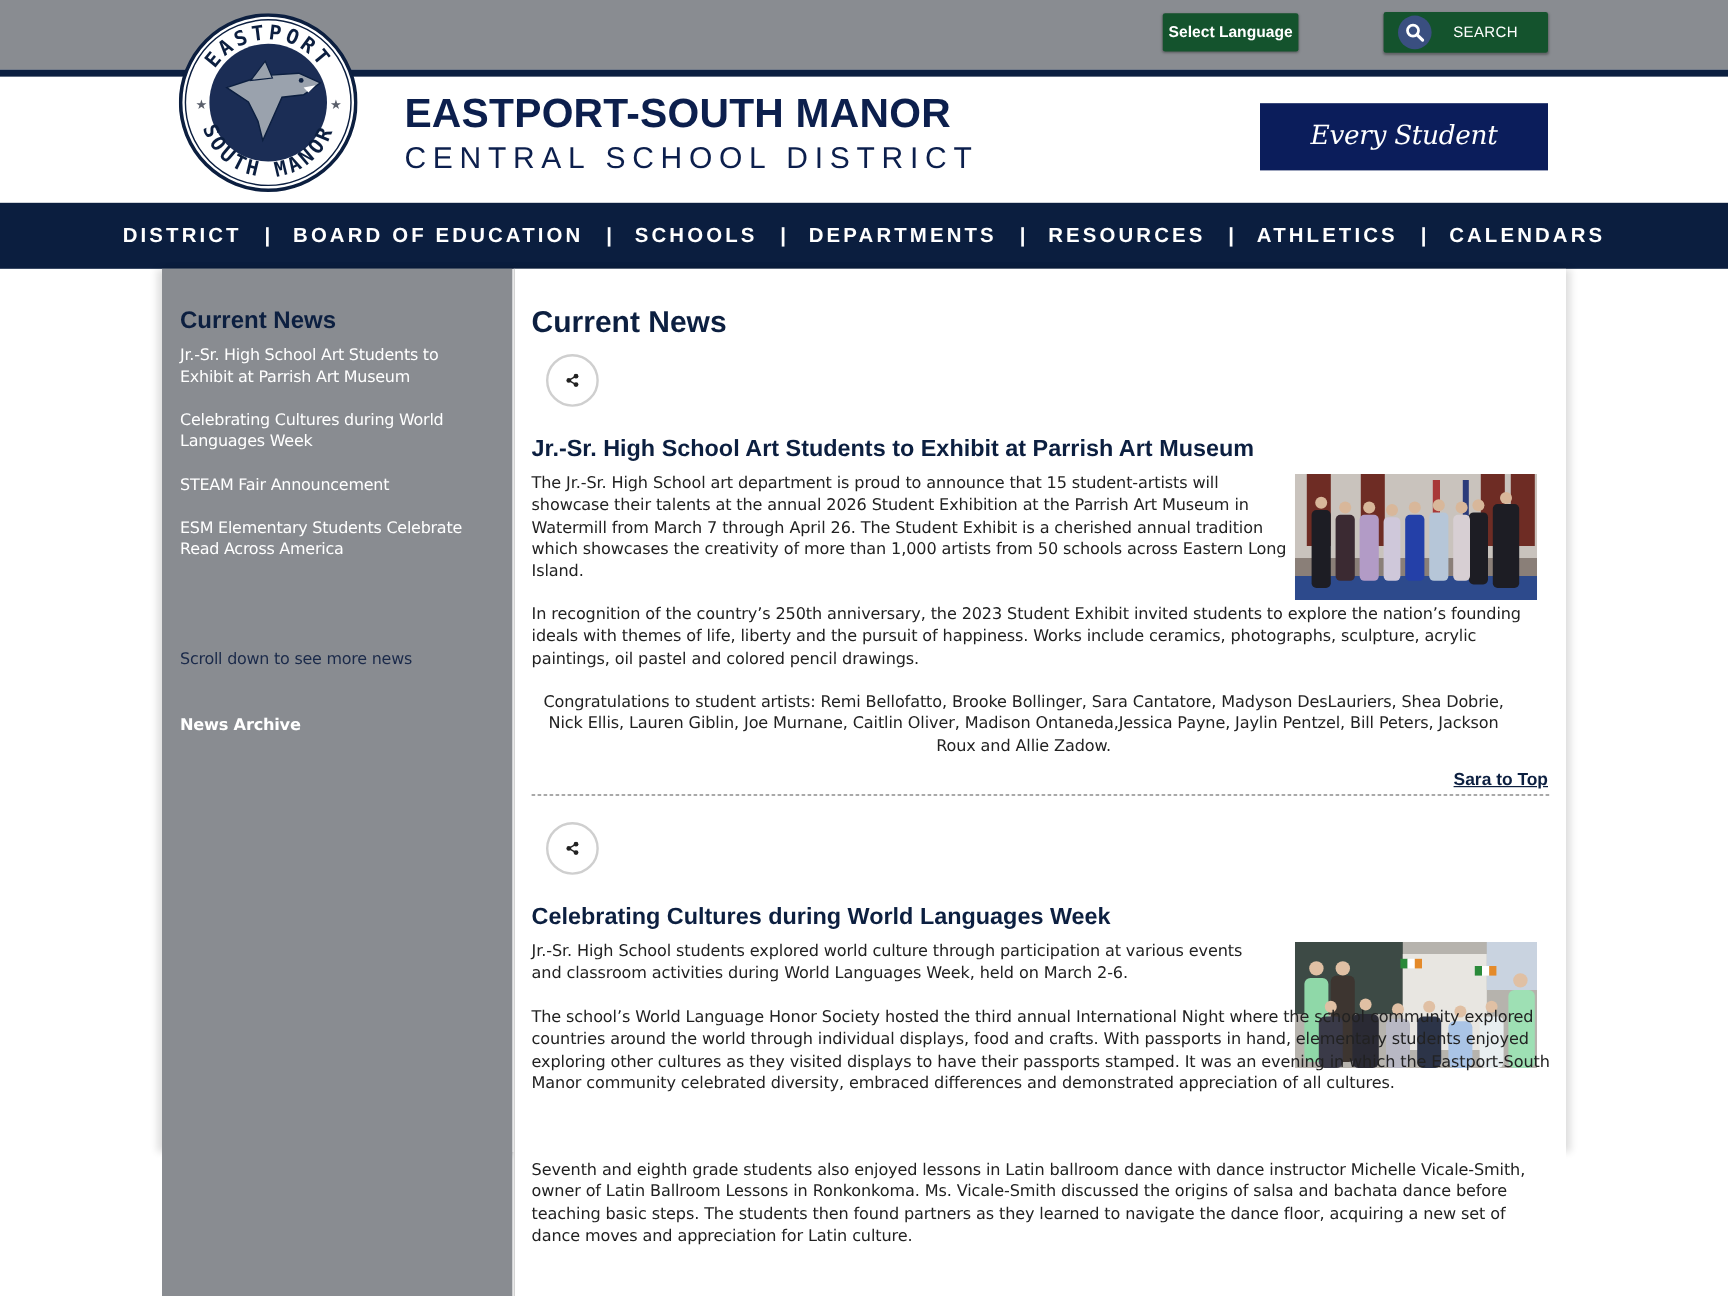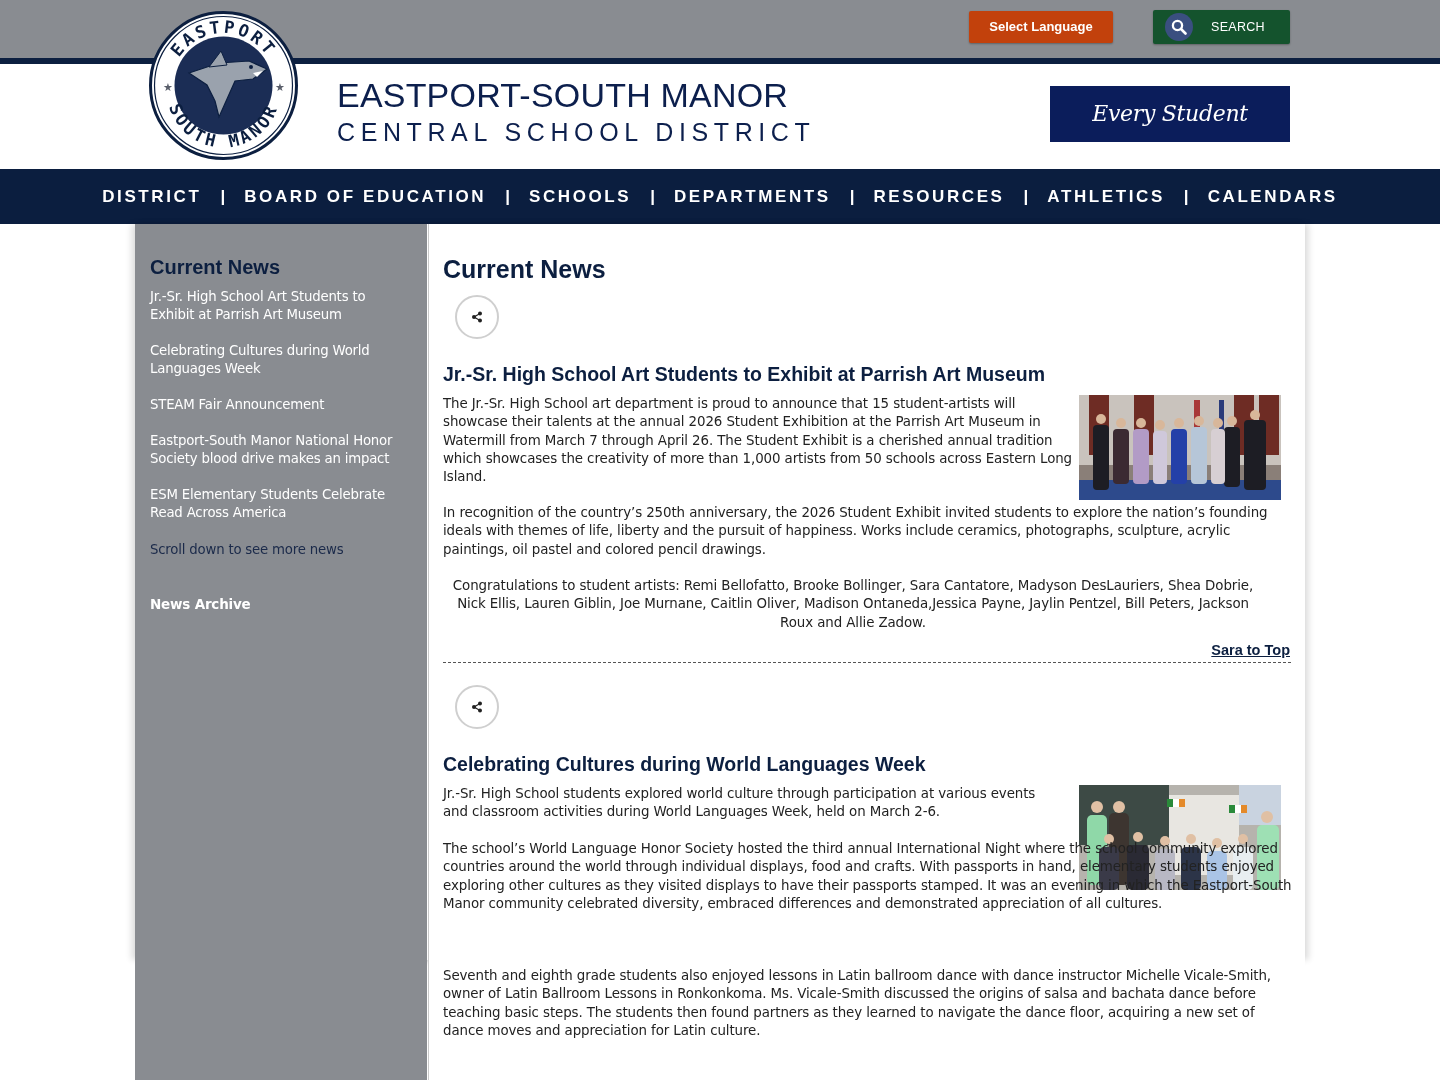--- a/index.html
+++ b/index.html
@@ -1,26 +1,26 @@
 <!DOCTYPE html>
 <html><head>
 <meta charset="utf-8">
 <style>
   * { box-sizing: border-box; margin: 0; padding: 0; }
   html, body { width: 1440px; height: 1080px; overflow: hidden; background: #ffffff; font-family: "DejaVu Sans", sans-serif; }
   .topbar { position: absolute; left: 0; top: 0; width: 1440px; height: 58px; background: #898c91; }
   .topbar-line { position: absolute; left: 0; top: 58px; width: 1440px; height: 6px; background: #0c1f40; }
   .header { position: absolute; left: 0; top: 64px; width: 1440px; height: 105px; background: #ffffff; }
-  .lang-btn { position: absolute; left: 969px; top: 11px; width: 144px; height: 32px; background: #c2410c; color: #fff; border-radius: 2px; font-family: "Liberation Sans", sans-serif; font-weight: bold; font-size: 13px; line-height: 32px; text-align: center; box-shadow: 0 1px 2px rgba(0,0,0,0.3); cursor: pointer; }
+  .lang-btn { position: absolute; left: 969px; top: 11px; width: 113px; height: 32px; background: #14532d; color: #fff; border-radius: 2px; font-family: "Liberation Sans", sans-serif; font-weight: bold; font-size: 13px; line-height: 32px; text-align: center; box-shadow: 0 1px 2px rgba(0,0,0,0.3); cursor: pointer; }
   .search-btn { position: absolute; left: 1153px; top: 10px; width: 137px; height: 34px; background: #14532d; color: #fff; border-radius: 2px; cursor: pointer; box-shadow: 0 1px 2px rgba(0,0,0,0.3); }
   .search-circle { position: absolute; left: 12px; top: 3px; width: 28px; height: 28px; border-radius: 50%; background: #3a4f80; }
   .search-circle svg { position: absolute; left: 6px; top: 6px; }
   .search-label { position: absolute; left: 58px; top: 0; line-height: 34px; font-family: "Liberation Sans", sans-serif; font-size: 12.5px; letter-spacing: 0.3px; }
   .logo { position: absolute; left: 149px; top: 11px; width: 149px; height: 149px; }
-  .title-main { position: absolute; left: 337px; top: 76px; font-family: "Liberation Sans", sans-serif; font-weight: normal; font-size: 34px; color: #0c1f4d; letter-spacing: 0.2px; white-space: nowrap; }
+  .title-main { position: absolute; left: 337px; top: 76px; font-family: "Liberation Sans", sans-serif; font-weight: bold; font-size: 34px; color: #0c1f4d; letter-spacing: 0.2px; white-space: nowrap; }
   .title-sub { position: absolute; left: 337px; top: 118px; font-family: "Liberation Sans", sans-serif; font-size: 25px; color: #0c1f4d; letter-spacing: 5.6px; white-space: nowrap; }
   .motto { position: absolute; left: 1050px; top: 86px; width: 240px; height: 56px; background: #0b1d5b; color: #fff; font-family: "DejaVu Serif", serif; font-style: italic; font-size: 22px; line-height: 56px; text-align: center; letter-spacing: -0.3px; }
   .nav { position: absolute; left: 0; top: 169px; width: 1440px; height: 55px; background: #0b1e3f; display: flex; justify-content: center; align-items: center; }
   .nav-item { color: #fff; font-family: "Liberation Sans", sans-serif; font-weight: bold; font-size: 17px; letter-spacing: 2.6px; cursor: pointer; white-space: nowrap; }
   .nav-sep { color: #fff; font-family: "Liberation Sans", sans-serif; font-weight: bold; font-size: 17px; margin: 0 19px; }
   .container { position: absolute; left: 135px; top: 224px; width: 1170px; height: 736px; box-shadow: -4px 0 6px rgba(0,0,0,0.12), 4px 0 6px rgba(0,0,0,0.12); }
   .sidebar { position: absolute; left: 0; top: 0; width: 292px; height: 856px; background: #898c91; }
   .sidebar-title { position: absolute; left: 15px; top: 32px; font-family: "Liberation Sans", sans-serif; font-weight: bold; font-size: 20px; color: #0c1f40; }
   .sidebar-list { position: absolute; left: 15px; top: 64px; width: 260px; }
   .sidebar-link { display: block; color: #fff; font-family: "DejaVu Sans", sans-serif; font-size: 13.3px; line-height: 18px; margin-bottom: 18px; cursor: pointer; letter-spacing: -0.2px; }
@@ -95,21 +95,20 @@
   <span class="nav-item">CALENDARS</span>
 </nav>
 
 <div class="container">
   <aside class="sidebar">
     <div class="sidebar-title">Current News</div>
     <div class="sidebar-list">
       <a class="sidebar-link">Jr.-Sr. High School Art Students to Exhibit at Parrish Art Museum</a>
       <a class="sidebar-link">Celebrating Cultures during World Languages Week</a>
       <a class="sidebar-link">STEAM Fair Announcement</a>
-      <a class="sidebar-link">Eastport-South Manor National Honor Society blood drive makes an impact</a>
       <a class="sidebar-link">ESM Elementary Students Celebrate Read Across America</a>
     </div>
     <a class="sidebar-more">Scroll down to see more news</a>
     <a class="sidebar-archive">News Archive</a>
   </aside>
 
   <main class="main">
     <h1 class="main-title">Current News</h1>
 
     <div class="share-btn" style="left:26px; top:71px;">
@@ -156,21 +155,21 @@
             <circle cx="100" cy="28" r="5"></circle>
             <circle cx="120" cy="26" r="5"></circle>
           <circle cx="139" cy="28" r="5"></circle>
             <circle cx="153" cy="26" r="5"></circle>
             <circle cx="176" cy="20" r="5"></circle>
         </g>
       </svg>
     </div>
 
     <p class="body-text" style="top:171px; width:630px;">The Jr.-Sr. High School art department is proud to announce that 15 student-artists will showcase their talents at the annual 2026 Student Exhibition at the Parrish Art Museum in Watermill from March 7 through April 26. The Student Exhibit is a cherished annual tradition which showcases the creativity of more than 1,000 artists from 50 schools across Eastern Long Island.</p>
-    <p class="body-text" style="top:280px; width:850px; text-indent:0;">In recognition of the country’s 250th anniversary, the 2026 Student Exhibit invited students to explore the nation’s founding ideals with themes of life, liberty and the pursuit of happiness. Works include ceramics, photographs, sculpture, acrylic paintings, oil pastel and colored pencil drawings.</p>
+    <p class="body-text" style="top:280px; width:850px; text-indent:0;">In recognition of the country’s 250th anniversary, the 2023 Student Exhibit invited students to explore the nation’s founding ideals with themes of life, liberty and the pursuit of happiness. Works include ceramics, photographs, sculpture, acrylic paintings, oil pastel and colored pencil drawings.</p>
     <p class="body-text" style="top:353px; width:820px;text-align:center;">Congratulations to student artists: Remi Bellofatto, Brooke Bollinger, Sara Cantatore, Madyson DesLauriers, Shea Dobrie, Nick Ellis, Lauren Giblin, Joe Murnane, Caitlin Oliver, Madison Ontaneda,Jessica Payne, Jaylin Pentzel, Bill Peters, Jackson Roux and Allie Zadow.</p>
 
     <a class="back-top" style="top:418px;">Sara to Top</a>
     <div class="divider" style="top:438px;"></div>
 
     <div class="share-btn" style="left:26px; top:461px;">
       <svg width="12" height="12" viewBox="0 0 12 12">
           <circle cx="3" cy="6" r="2" fill="#222"></circle>
           <circle cx="9" cy="2.5" r="2" fill="#222"></circle>
           <circle cx="9" cy="9.5" r="2" fill="#222"></circle>

